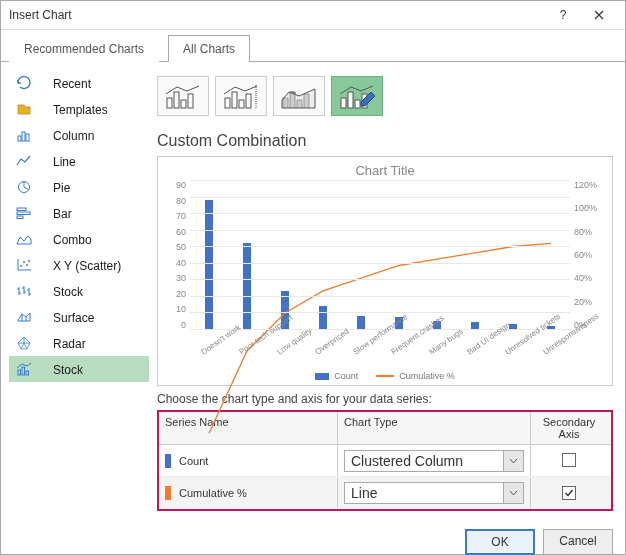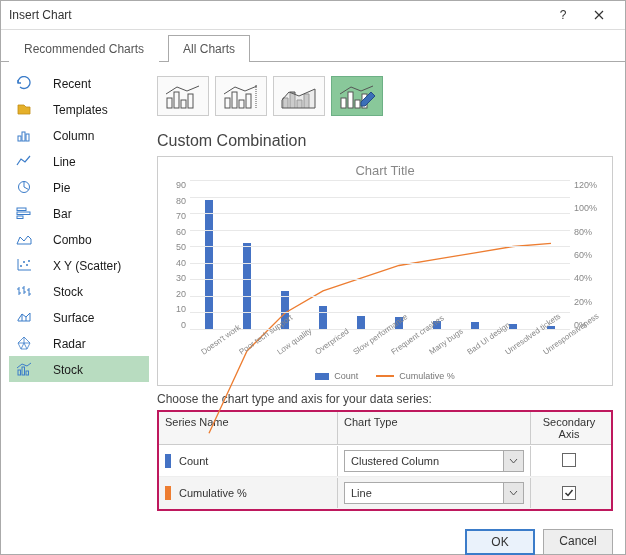--- a/index.html
+++ b/index.html
@@ -45,21 +45,21 @@
 .series-header > div, .series-row > div { padding: 4px 6px; }
 .col-name { width: 178px; }
 .col-type { width: 194px; border-left: 1px solid #ccc; border-right: 1px solid #ccc; }
 .col-axis { width: 76px; text-align: center; }
 .series-row { display: flex; align-items: center; height: 32px; font-size: 11px; border-bottom: 1px solid #eee; }
 .series-row:last-child { border-bottom: none; }
 .series-row.alt { background: #f4f4f4; }
 .series-name-cell { display: flex; align-items: center; gap: 8px; width: 178px; padding: 4px 6px; }
 .series-color-swatch { width: 6px; height: 14px; }
 .select-box { display: flex; border: 1px solid #aaa; height: 22px; align-items: center; background: #fff; width: 180px; }
-.select-box span { flex: 1; padding: 0 6px; font-size: 11px; }
+.select-box span { flex: 1; padding: 0 6px; font-size: 14px; }
 .select-btn { width: 20px; height: 20px; background: #e6e6e6; border-left: 1px solid #aaa; display: flex; align-items: center; justify-content: center; }
 .checkbox { width: 14px; height: 14px; border: 1px solid #666; display: inline-flex; align-items: center; justify-content: center; background: #fff; cursor: pointer; }
 .footer { display: flex; justify-content: flex-end; gap: 8px; padding: 10px 12px; }
 .btn { min-width: 70px; padding: 4px 14px; border: 1px solid #aaa; background: #eee; font-size: 12px; cursor: pointer; text-align: center; }
 .btn.primary { border: 2px solid #3b7cc9; background: #eaf2fb; }
 </style>
 </head>
 <body>
 
 <div class="dialog">

